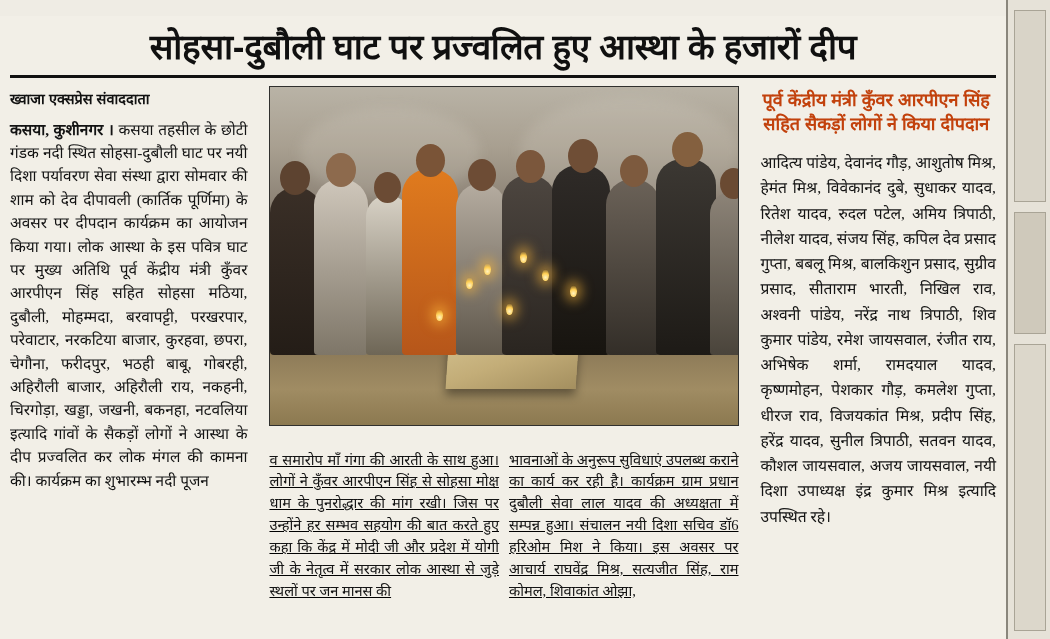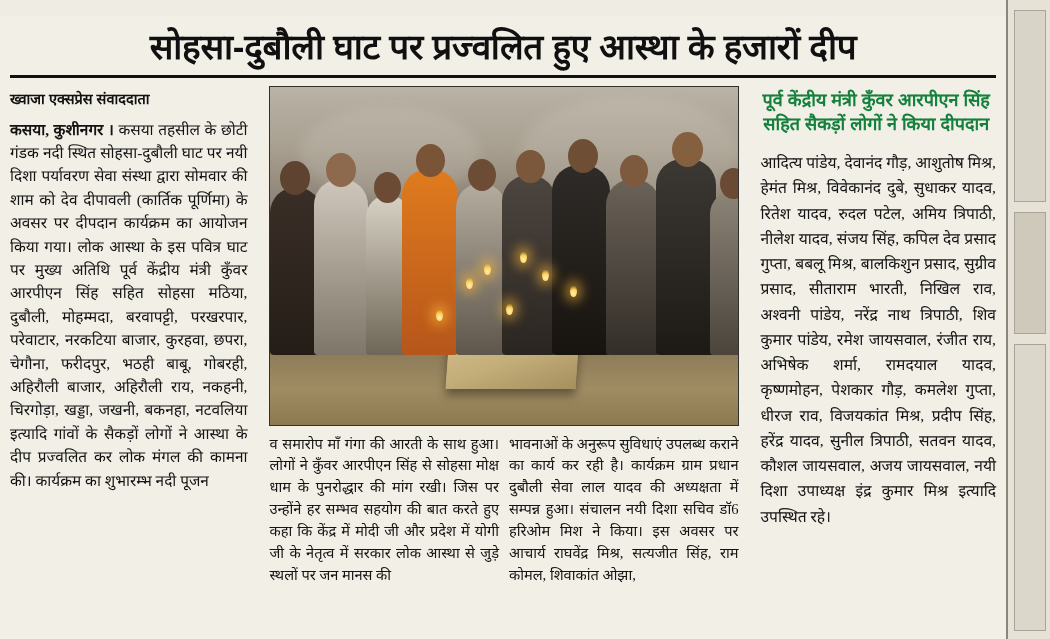--- a/index.html
+++ b/index.html
@@ -170,39 +170,40 @@
     box-shadow: 0 0 12px 5px rgba(255,186,60,.55);
   }
   .smoke {
     position: absolute;
     border-radius: 50%;
     background: rgba(220,215,205,0.18);
     filter: blur(6px);
   }
 
   .caption-block {
-    margin-top: 8px;
+    margin-top: 24px;
     display: flex;
     gap: 10px;
+    text-decoration: underline;
   }
   .caption-col {
     width: 50%;
     font-size: 14.6px;
     line-height: 1.5;
     text-align: justify;
     color: #141414;
   }
 
   .right-head {
     font-family: "Liberation Sans", sans-serif;
     font-weight: bold;
     font-size: 18px;
     line-height: 1.35;
     text-align: center;
-    color: #15803d;
+    color: #c2410c;
     margin: 2px 4px 14px 0;
   }
   .names {
     font-size: 15.6px;
     line-height: 1.62;
     text-align: justify;
     color: #131313;
   }
 </style>
 </head>

